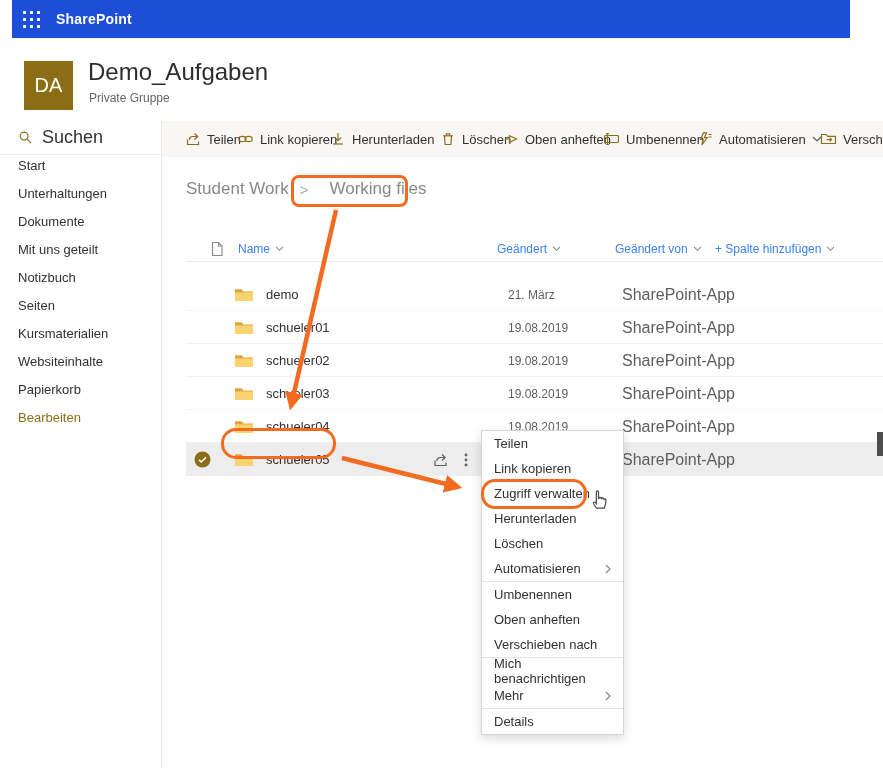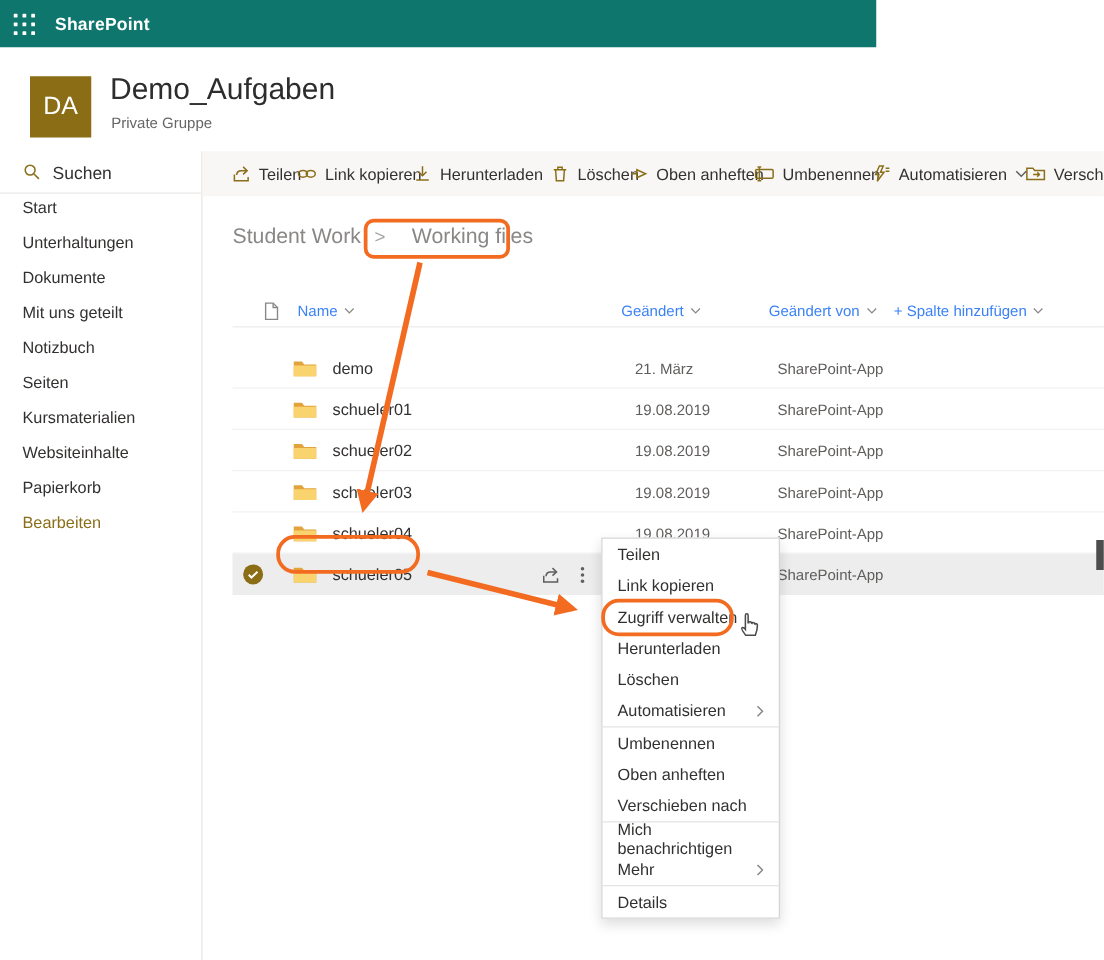--- a/index.html
+++ b/index.html
@@ -3,38 +3,38 @@
 <meta charset="utf-8">
 <style>
   * { margin:0; padding:0; box-sizing:border-box; }
   html,body { width:883px; height:768px; }
   body {
     position:relative; overflow:hidden; background:#fff;
     font-family:"Liberation Sans", sans-serif; color:#323130;
     -webkit-font-smoothing:antialiased;
   }
   
-  .topbar { position:absolute; left:0; top:0; width:701px; height:38px;
-    background:#0f766e; display:flex; align-items:center; }
+  .topbar { position:absolute; left:12px; top:0; width:838px; height:38px;
+    background:#1d4ed8; display:flex; align-items:center; }
   .waffle { width:38px; height:38px; display:flex; align-items:center; justify-content:center; cursor:pointer; }
   .waffle-grid { display:grid; grid-template-columns:repeat(3,5px); grid-template-rows:repeat(3,5px); gap:2px; }
   .waffle-grid span { width:3px; height:3px; background:#fff; border-radius:0.5px; margin:1px; }
   .topbar .appname { color:#fff; font-size:14px; font-weight:bold; margin-left:6px; letter-spacing:0.2px; }
   
   .siteheader { position:absolute; left:0; top:38px; width:883px; height:83px; background:#fff;text-align:center; }
   .avatar { position:absolute; left:24px; top:23px; width:49px; height:49px; background:#8a6d15;
     color:#fff; font-size:20px; display:flex; align-items:center; justify-content:center; }
   .sitetitle { position:absolute; left:88px; top:20px; font-size:24px; font-weight:400; color:#2d2d2d; }
   .sitesub { position:absolute; left:89px; top:53px; font-size:12px; color:#666; }
   
   .sidebar { position:absolute; left:0; top:121px; width:162px; height:647px;
     background:#fff; border-right:1px solid #e8e6e4; }
   .searchrow { height:34px; display:flex; align-items:center; padding-left:18px; gap:9px;
     border-bottom:1px solid #eceae8; cursor:pointer; }
-  .searchrow .lbl { font-size:14px; color:#323130; }
+  .searchrow .lbl { font-size:18px; color:#323130; }
   .nav { padding-top:3px; }
   .nav-item { height:28px; display:flex; align-items:flex-start; padding-left:18px;
     font-size:13px; color:#323130; cursor:pointer; }
   .nav-item.accent { color:#8a6e19; }
   
   .commandbar { position:absolute; left:162px; top:121px; width:721px; height:36px;
     background:#f8f7f6; overflow:hidden; }
   .cmd { position:absolute; top:0; height:36px; display:flex; align-items:center; gap:6px;
     font-size:13px; color:#323130; cursor:pointer; white-space:nowrap; }
   .cmd svg { flex:none; }
@@ -49,21 +49,21 @@
     border-bottom:1px solid #edebe9; font-size:12px; color:#3b82f6; }
   .listheader .hcell { position:absolute; top:0; height:27px; display:flex; align-items:center; gap:5px; cursor:pointer; }
   .rows { position:absolute; left:186px; top:278px; width:697px; }
   .row { position:relative; height:33px; border-bottom:1px solid #f3f2f1; cursor:pointer; }
   .row.selected { background:#ededed; border-bottom:1px solid #ededed; }
   .cell { position:absolute; top:0; height:33px; display:flex; align-items:center; }
   .c-check { left:8px; }  .c-folder { left:48px; }
   .c-name { left:80px; font-size:13px; color:#323130; }
   .c-share { left:246px; } .c-dots { left:278px; }
   .c-mod { left:322px; font-size:12px; color:#605e5c; }
-  .c-by { left:436px; font-size:12px; color:#605e5c; }
+  .c-by { left:436px; font-size:16px; color:#605e5c; }
   
   .ctxmenu { position:absolute; left:481px; top:430px; width:143px; background:#fff;
     border:1px solid #d8d6d4; box-shadow:0 4px 10px rgba(0,0,0,0.14); z-index:40; }
   .menu-item { height:25px; display:flex; align-items:center; justify-content:space-between;
     padding:0 12px; font-size:13px; color:#323130; cursor:pointer; }
   .menu-divider { height:1px; background:#e6e4e2; margin:0; }
   
   .ann-box { position:absolute; border:3px solid #f26b21; background:transparent; z-index:45; }
   .box-breadcrumb { left:291px; top:175px; width:117px; height:32px; border-radius:8px; }
   .box-folder { left:221px; top:428px; width:115px; height:31px; border-radius:15px; z-index:45; }

